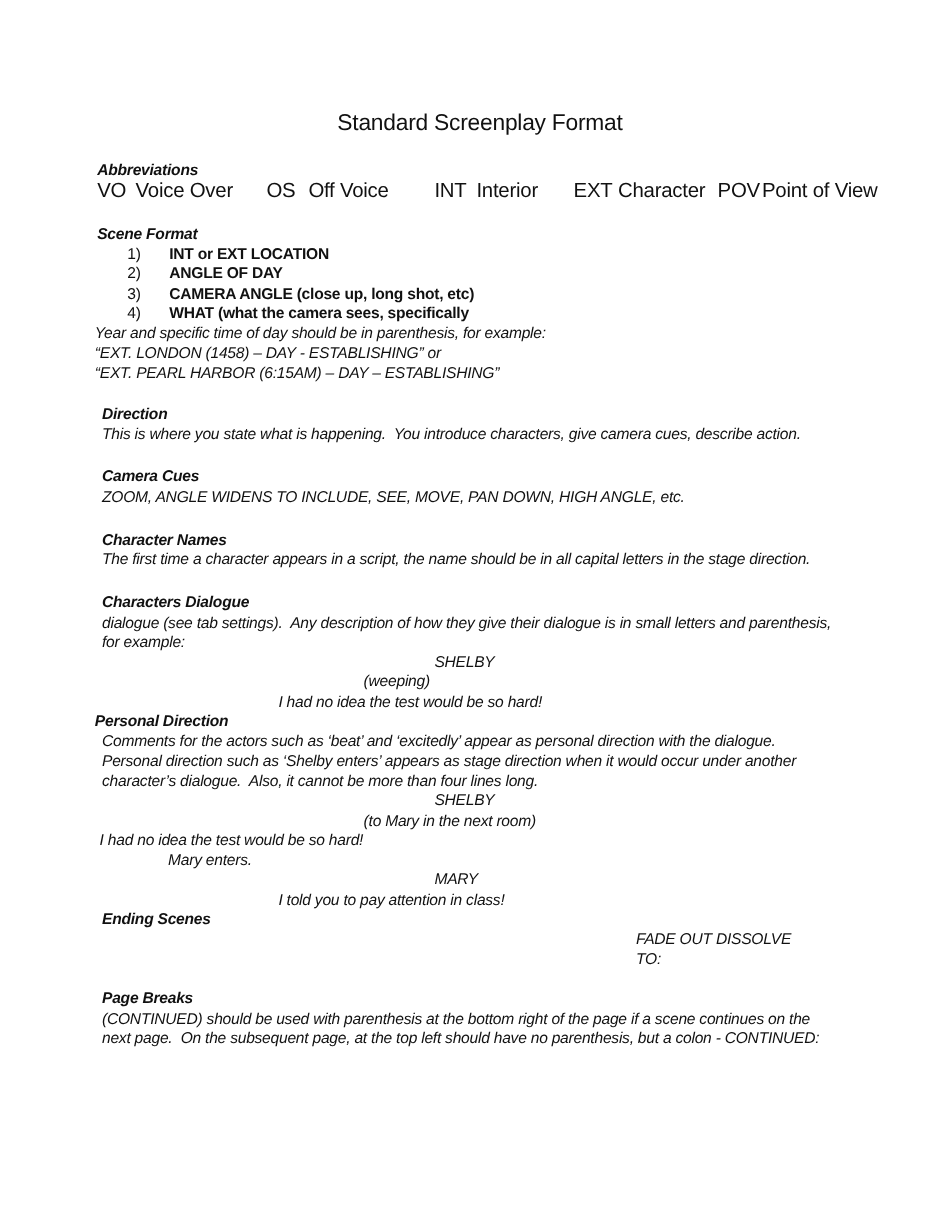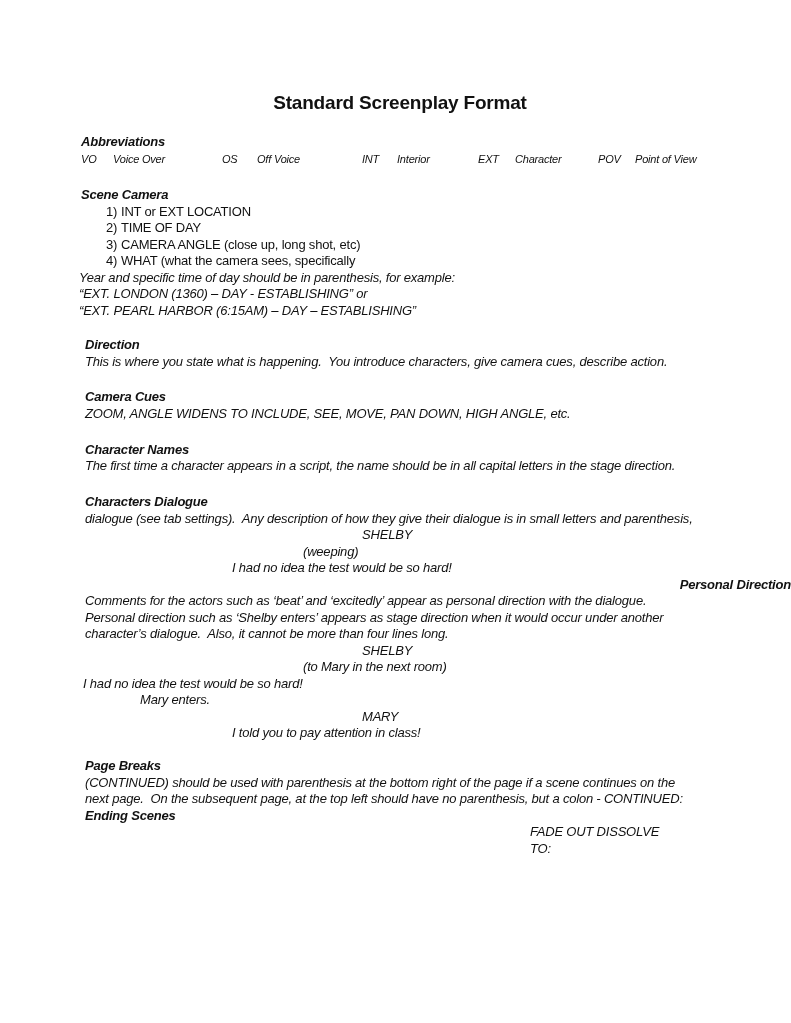--- a/index.html
+++ b/index.html
@@ -10,60 +10,60 @@
     color: #111111;
   }
   .page {
     position: relative;
     width: 791px; height: 1023px;
     box-sizing: border-box;
     padding-top: 91px;
     overflow: hidden;
   }
   .title {
-    font-size: 19px; font-weight: bold; line-height: 24px;
+    font-size: 19px; font-weight: normal; line-height: 24px;
     text-align: center; text-indent: 9px;
     letter-spacing: -0.2px;
   }
   .sec { margin-left: 85px; }
   .h, .ln {
     font-size: 13px; line-height: 16.5px;
     letter-spacing: -0.2px;
     white-space: pre;
     font-style: italic;
   }
   .h { font-weight: bold; }
 
   .sec-abbr { margin-top: 19px; margin-left: 81px; }
   .abbr-row { position: relative; height: 16.5px; }
-  .abbr-row span { position: absolute; top: 0; font-size: 11px; line-height: 16.5px; letter-spacing: -0.2px; white-space: pre; font-style: italic; }
+  .abbr-row span { position: absolute; top: 0; font-size: 17px; line-height: 16.5px; letter-spacing: -0.2px; white-space: pre; }
   .abbr-row .p0a { left: 0px; }   .abbr-row .p0t { left: 32px; text-align: center; }
   .abbr-row .p1a { left: 141px; } .abbr-row .p1t { left: 176px; }
   .abbr-row .p2a { left: 281px; } .abbr-row .p2t { left: 316px; }
   .abbr-row .p3a { left: 397px; } .abbr-row .p3t { left: 434px; }
   .abbr-row .p4a { left: 517px; } .abbr-row .p4t { left: 554px; }
 
   .sec-scene { margin-top: 20px; margin-left: 81px; }
   .num-row { position: relative; height: 16.5px; }
   .num-row .marker { position: absolute; left: 25px; top: 0; font-size: 13px; line-height: 16.5px; letter-spacing: -0.2px; }
-  .num-row .itxt   { position: absolute; left: 40px; top: 0; font-size: 13px; line-height: 16.5px; letter-spacing: -0.2px; white-space: pre; }
+  .num-row .itxt   { position: absolute; left: 60px; top: 0; font-size: 13px; line-height: 16.5px; letter-spacing: -0.2px; white-space: pre; font-weight: bold; }
   .note-ln { margin-left: -2px; }
 
   .sec-direction  { margin-top: 18px; }
   .sec-camera     { margin-top: 19px; }
   .sec-charnames  { margin-top: 19.5px; }
   .sec-chardialog { margin-top: 19.5px; }
 
   .char-ln  { margin-left: 277px; }  
   .paren-ln { margin-left: 218px; }  
   .dlg-ln   { margin-left: 147px; }  
   .stage-ln { margin-left: 55px; }   
   .flush-ln { margin-left: -2px; }   
 
-  .pd-h { margin-left: -6px; text-align: right; }       
+  .pd-h { margin-left: -6px; }       
 
   .trans-ln { margin-left: 445px; }  
 
   .sec-pagebreaks { margin-top: 16.5px; }
 </style>
 </head>
 <body>
 
 <div class="page">
 
@@ -79,39 +79,39 @@
       <span class="p2a">INT</span>
       <span class="p2t">Interior</span>
       <span class="p3a">EXT</span>
       <span class="p3t">Character</span>
       <span class="p4a">POV</span>
       <span class="p4t">Point of View</span>
     </div>
   </section>
 
   <section class="sec sec-scene">
-    <div class="h">Scene Camera</div>
+    <div class="h">Scene Format</div>
     <div class="num-row">
       <span class="marker">1)</span>
       <span class="itxt">INT or EXT LOCATION</span>
     </div>
     <div class="num-row">
       <span class="marker">2)</span>
-      <span class="itxt">TIME OF DAY</span>
+      <span class="itxt">ANGLE OF DAY</span>
     </div>
     <div class="num-row">
       <span class="marker">3)</span>
       <span class="itxt">CAMERA ANGLE (close up, long shot, etc)</span>
     </div>
     <div class="num-row">
       <span class="marker">4)</span>
       <span class="itxt">WHAT (what the camera sees, specifically</span>
     </div>
     <div class="ln note-ln">Year and specific time of day should be in parenthesis, for example:</div>
-    <div class="ln note-ln">“EXT. LONDON (1360) – DAY - ESTABLISHING” or</div>
+    <div class="ln note-ln">“EXT. LONDON (1458) – DAY - ESTABLISHING” or</div>
     <div class="ln note-ln">“EXT. PEARL HARBOR (6:15AM) – DAY – ESTABLISHING”</div>
   </section>
 
   <section class="sec sec-direction">
     <div class="h">Direction</div>
     <div class="ln">This is where you state what is happening.  You introduce characters, give camera cues, describe action.</div>
   </section>
 
   <section class="sec sec-camera">
     <div class="h">Camera Cues</div>
@@ -119,43 +119,44 @@
   </section>
 
   <section class="sec sec-charnames">
     <div class="h">Character Names</div>
     <div class="ln">The first time a character appears in a script, the name should be in all capital letters in the stage direction.</div>
   </section>
 
   <section class="sec sec-chardialog">
     <div class="h">Characters Dialogue</div>
     <div class="ln">dialogue (see tab settings).  Any description of how they give their dialogue is in small letters and parenthesis,</div>
+    <div class="ln">for example:</div>
     <div class="ln char-ln">SHELBY</div>
     <div class="ln paren-ln">(weeping)</div>
     <div class="ln dlg-ln">I had no idea the test would be so hard!</div>
   </section>
 
   <section class="sec">
     <div class="h pd-h">Personal Direction</div>
     <div class="ln">Comments for the actors such as ‘beat’ and ‘excitedly’ appear as personal direction with the dialogue.</div>
     <div class="ln">Personal direction such as ‘Shelby enters’ appears as stage direction when it would occur under another</div>
     <div class="ln">character’s dialogue.  Also, it cannot be more than four lines long.</div>
     <div class="ln char-ln">SHELBY</div>
     <div class="ln paren-ln">(to Mary in the next room)</div>
     <div class="ln flush-ln">I had no idea the test would be so hard!</div>
     <div class="ln stage-ln">Mary enters.</div>
     <div class="ln char-ln">MARY</div>
     <div class="ln dlg-ln">I told you to pay attention in class!</div>
   </section>
 
+  <section class="sec">
+    <div class="h">Ending Scenes</div>
+    <div class="ln trans-ln">FADE OUT DISSOLVE</div>
+    <div class="ln trans-ln">TO:</div>
+  </section>
+
   <section class="sec sec-pagebreaks">
     <div class="h">Page Breaks</div>
     <div class="ln">(CONTINUED) should be used with parenthesis at the bottom right of the page if a scene continues on the</div>
     <div class="ln">next page.  On the subsequent page, at the top left should have no parenthesis, but a colon - CONTINUED:</div>
   </section>
 
-  <section class="sec">
-    <div class="h">Ending Scenes</div>
-    <div class="ln trans-ln">FADE OUT DISSOLVE</div>
-    <div class="ln trans-ln">TO:</div>
-  </section>
-
 </div>
 
 </body></html>

